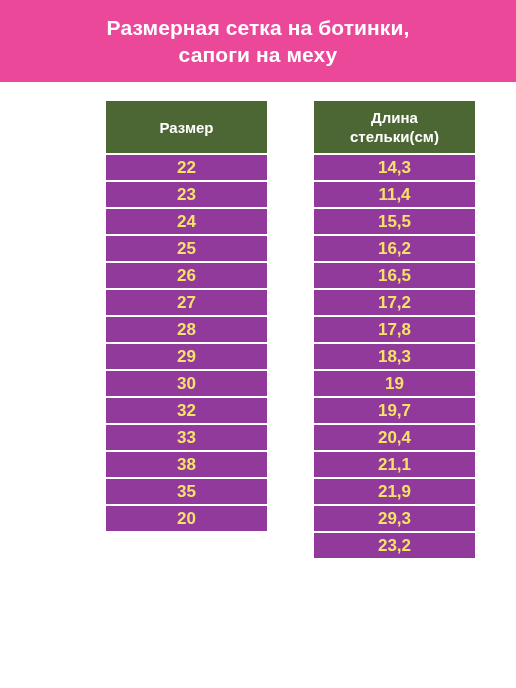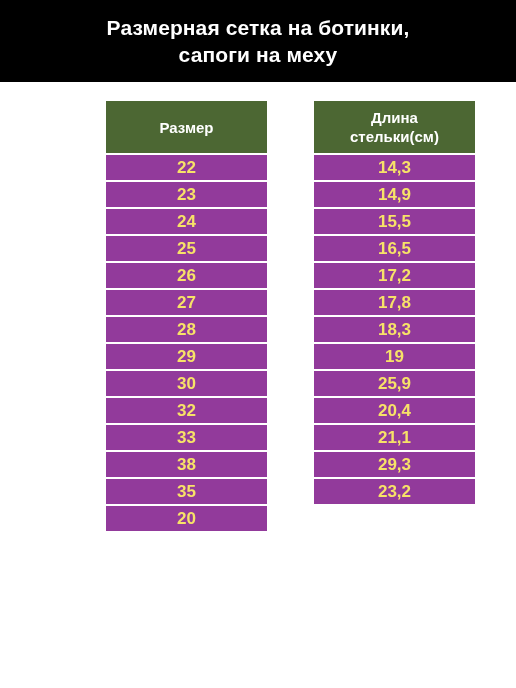--- a/index.html
+++ b/index.html
@@ -20,21 +20,21 @@
     background: #ffffff;
   }
 
   
   .banner {
     position: absolute;
     left: 0;
     top: 0;
     width: 516px;
     height: 82px;
-    background: #000000;
+    background: #ec4899;
     display: flex;
     align-items: center;
     justify-content: center;
   }
   .banner-title {
     color: #ffffff;
     font-size: 21px;
     font-weight: bold;
     line-height: 27px;
     text-align: center;
@@ -126,30 +126,32 @@
         <div class="cell">35</div>
         <div class="cell">20</div>
       </div>
     </div>
 
     <div class="column">
       <div class="col-header">Длина
 стельки(см)</div>
       <div class="rows">
         <div class="cell">14,3</div>
-        <div class="cell">14,9</div>
+        <div class="cell">11,4</div>
         <div class="cell">15,5</div>
+        <div class="cell">16,2</div>
         <div class="cell">16,5</div>
         <div class="cell">17,2</div>
         <div class="cell">17,8</div>
         <div class="cell">18,3</div>
         <div class="cell">19</div>
-        <div class="cell">25,9</div>
+        <div class="cell">19,7</div>
         <div class="cell">20,4</div>
         <div class="cell">21,1</div>
+        <div class="cell">21,9</div>
         <div class="cell">29,3</div>
         <div class="cell">23,2</div>
       </div>
     </div>
 
   </div>
 
 </div>
 
 </body></html>

